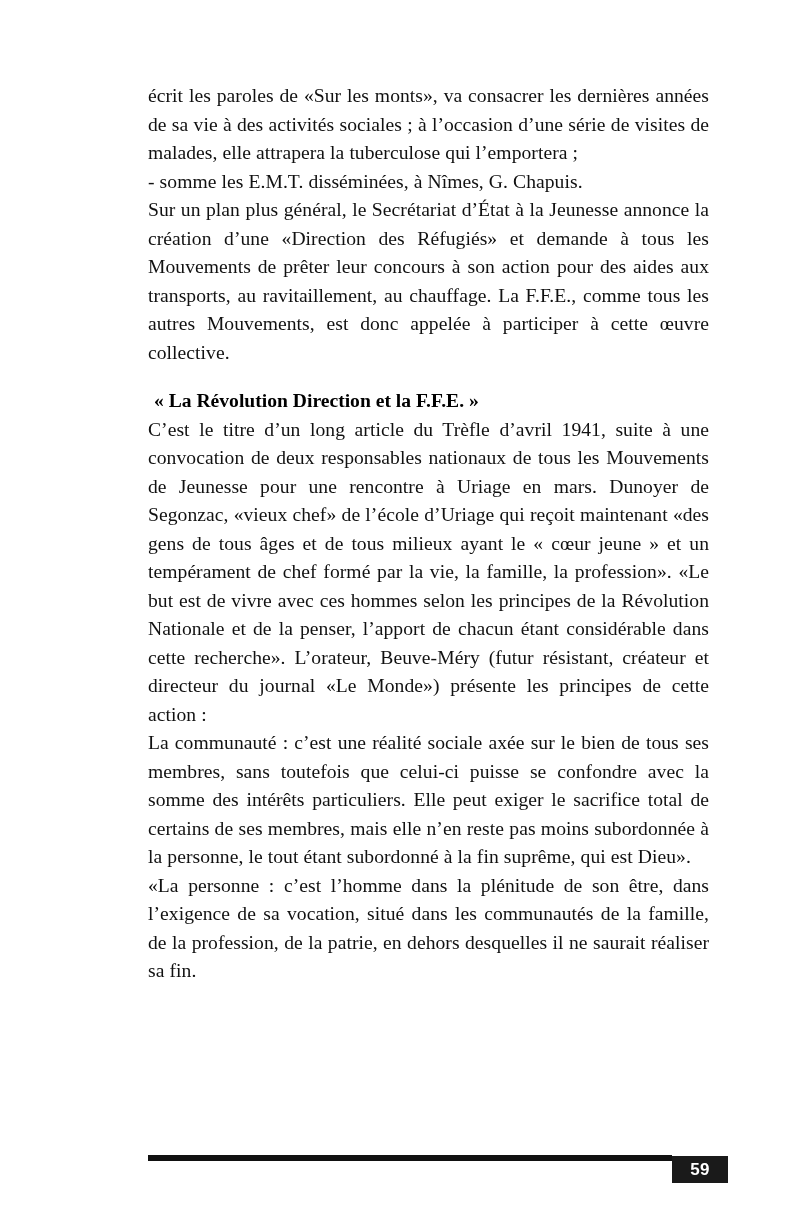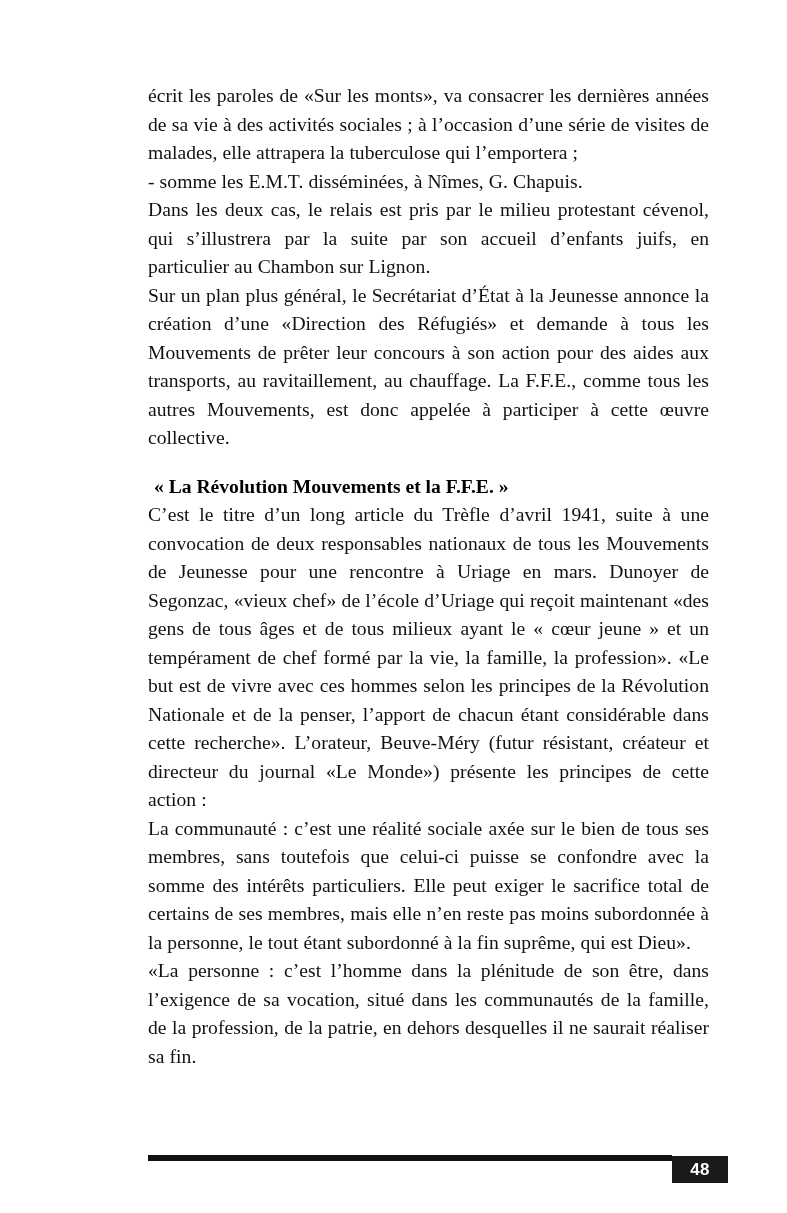--- a/index.html
+++ b/index.html
@@ -98,34 +98,33 @@
 <body>
 
 <div class="page">
 
   <div class="text-column">
 
     <p class="para flow">écrit les paroles de «Sur les monts», va consacrer les dernières années de sa vie à des activités sociales ; à l’occasion d’une série de visites de malades, elle attrapera la tuberculose qui l’emportera ;</p>
 
     <p class="para flow">- somme les E.M.T. disséminées, à Nîmes, G. Chapuis.</p>
 
-    <p class="para flow">Dans les deux cas, le relais est pris par le milieu protestant cévenol, qui s’illustrera par la suite par son accueil d’enfants juifs, en particulier au Chambon sur Lignon.</p>
 
     <p class="para flow">Sur un plan plus général, le Secrétariat d’État à la Jeunesse annonce la création d’une «Direction des Réfugiés» et demande à tous les Mouvements de prêter leur concours à son action pour des aides aux transports, au ravitaillement, au chauffage. La F.F.E., comme tous les autres Mouvements, est donc appelée à participer à cette œuvre collective.</p>
 
-    <h2 class="section-heading">« La Révolution Mouvements et la F.F.E. »</h2>
+    <h2 class="section-heading">« La Révolution Direction et la F.F.E. »</h2>
 
     <p class="para flow">C’est le titre d’un long article du Trèfle d’avril 1941, suite à une convocation de deux responsables nationaux de tous les Mouvements de Jeunesse pour une rencontre à Uriage en mars. Dunoyer de Segonzac, «vieux chef» de l’école d’Uriage qui reçoit maintenant «des gens de tous âges et de tous milieux ayant le « cœur jeune » et un tempérament de chef formé par la vie, la famille, la profession». «Le but est de vivre avec ces hommes selon les principes de la Révolution Nationale et de la penser, l’apport de chacun étant considérable dans cette recherche». L’orateur, Beuve-Méry (futur résistant, créateur et directeur du journal «Le Monde») présente les principes de cette action :</p>
 
     <p class="para flow">La communauté : c’est une réalité sociale axée sur le bien de tous ses membres, sans toutefois que celui-ci puisse se confondre avec la somme des intérêts particuliers. Elle peut exiger le sacrifice total de certains de ses membres, mais elle n’en reste pas moins subordonnée à la personne, le tout étant subordonné à la fin suprême, qui est Dieu».</p>
 
     <p class="para flow">«La personne : c’est l’homme dans la plénitude de son être, dans l’exigence de sa vocation, situé dans les communautés de la famille, de la profession, de la patrie, en dehors desquelles il ne saurait réaliser sa fin.</p>
 
   </div>
 
   <div class="footer">
     <div class="footer-rule"></div>
     <div class="page-number-box">
-      <span class="page-number">48</span>
+      <span class="page-number">59</span>
     </div>
   </div>
 
 </div>
 
 </body></html>

